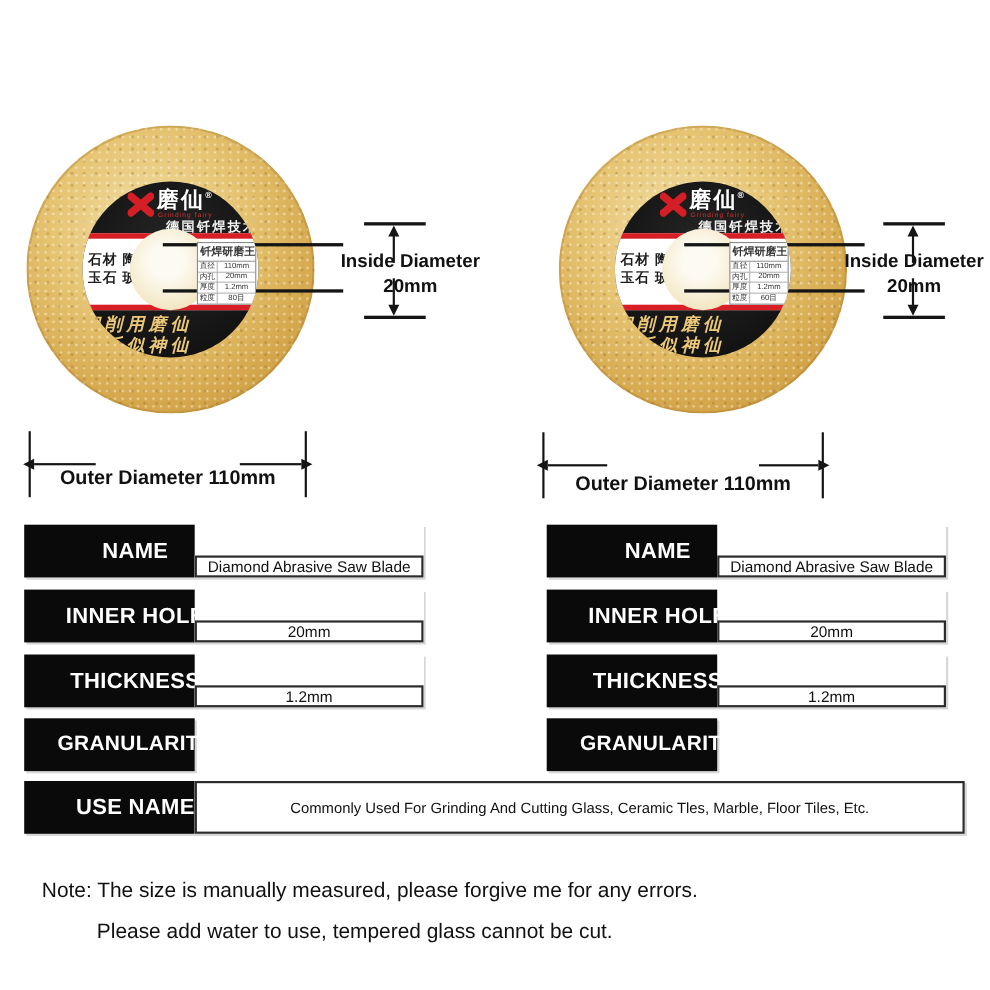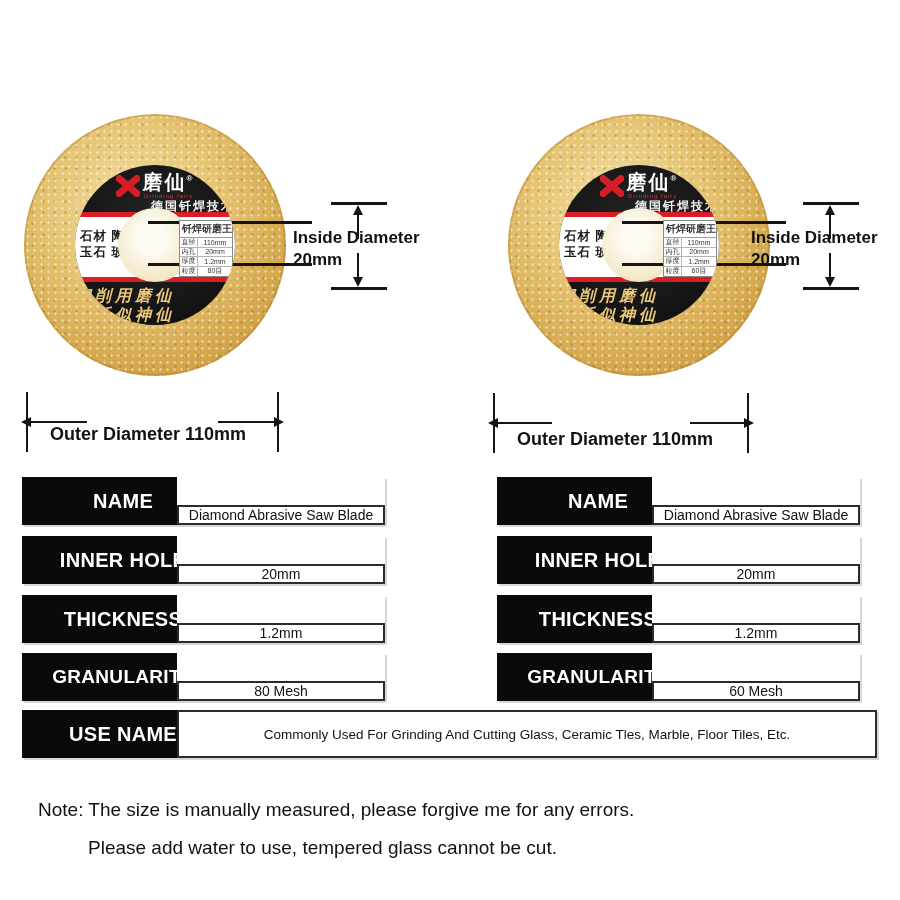--- a/index.html
+++ b/index.html
@@ -55,22 +55,22 @@
   .varrow { position:absolute; width:2px; background:#151515; }
   .varrow.up::before { content:""; position:absolute; top:-9px; left:-4.5px;
     border-left:5.5px solid transparent; border-right:5.5px solid transparent; border-bottom:10px solid #151515; }
   .varrow.down::after { content:""; position:absolute; bottom:-9px; left:-4.5px;
     border-left:5.5px solid transparent; border-right:5.5px solid transparent; border-top:10px solid #151515; }
   .harrow { position:absolute; height:2px; background:#151515; }
   .harrow.left::before { content:""; position:absolute; left:-10px; top:-4.5px;
     border-top:5.5px solid transparent; border-bottom:5.5px solid transparent; border-right:10px solid #151515; }
   .harrow.right::after { content:""; position:absolute; right:-10px; top:-4.5px;
     border-top:5.5px solid transparent; border-bottom:5.5px solid transparent; border-left:10px solid #151515; }
-  .ann-text { position:absolute; color:#111; font-size:17px; line-height:22px; font-weight:bold; }
-  .ann-text.outer { font-size:18px; font-weight:bold; white-space:nowrap;margin-left:24px; }
+  .ann-text { position:absolute; text-align:center; color:#111; font-size:17px; line-height:22px; font-weight:bold; }
+  .ann-text.outer { font-size:18px; font-weight:bold; white-space:nowrap; }
 
   
   .spec-row { position:absolute; display:flex; height:48px; box-shadow:2px 2px 0 0 #d7d7d7; }
   .spec-label { width:155px; background:#0a0a0a; color:#fff; font-weight:bold; font-size:20px;
     display:flex; align-items:center; justify-content:center; letter-spacing:0.3px; white-space:nowrap;padding-left:47px; }
   .spec-label.wide-text { font-size:19px; }
   .spec-value { background:#fff; border:2px solid #2b2b2b; display:flex; align-items:center;
     justify-content:center; font-size:14px; color:#111; }
   .spec-value.std { width:208px;margin-top:28px; }
   .spec-value.full { width:700px; font-size:13.5px; }
@@ -217,38 +217,36 @@
   <div class="spec-row" style="left:22px; top:536px;">
     <div class="spec-label">INNER HOLE</div>
     <div class="spec-value std">20mm</div>
   </div>
   <div class="spec-row" style="left:22px; top:595px;">
     <div class="spec-label">THICKNESS</div>
     <div class="spec-value std">1.2mm</div>
   </div>
   <div class="spec-row" style="left:22px; top:653px;">
     <div class="spec-label wide-text">GRANULARITY</div>
-    <div class="spec-value std">80 Mesh</div>
   </div>
 
   <div class="spec-row" style="left:497px; top:477px;">
     <div class="spec-label">NAME</div>
     <div class="spec-value std">Diamond Abrasive Saw Blade</div>
   </div>
   <div class="spec-row" style="left:497px; top:536px;">
     <div class="spec-label">INNER HOLE</div>
     <div class="spec-value std">20mm</div>
   </div>
   <div class="spec-row" style="left:497px; top:595px;">
     <div class="spec-label">THICKNESS</div>
     <div class="spec-value std">1.2mm</div>
   </div>
   <div class="spec-row" style="left:497px; top:653px;">
     <div class="spec-label wide-text">GRANULARITY</div>
-    <div class="spec-value std">60 Mesh</div>
   </div>
 
   <div class="spec-row" style="left:22px; top:710px;">
     <div class="spec-label">USE NAME</div>
     <div class="spec-value full">Commonly Used For Grinding And Cutting Glass, Ceramic Tles, Marble, Floor Tiles, Etc.</div>
   </div>
 
   <div class="note" style="left:88px; top:837px;">Please add water to use, tempered glass cannot be cut.</div>
   <div class="note" style="left:38px; top:799px;">Note: The size is manually measured, please forgive me for any errors.</div>
 

